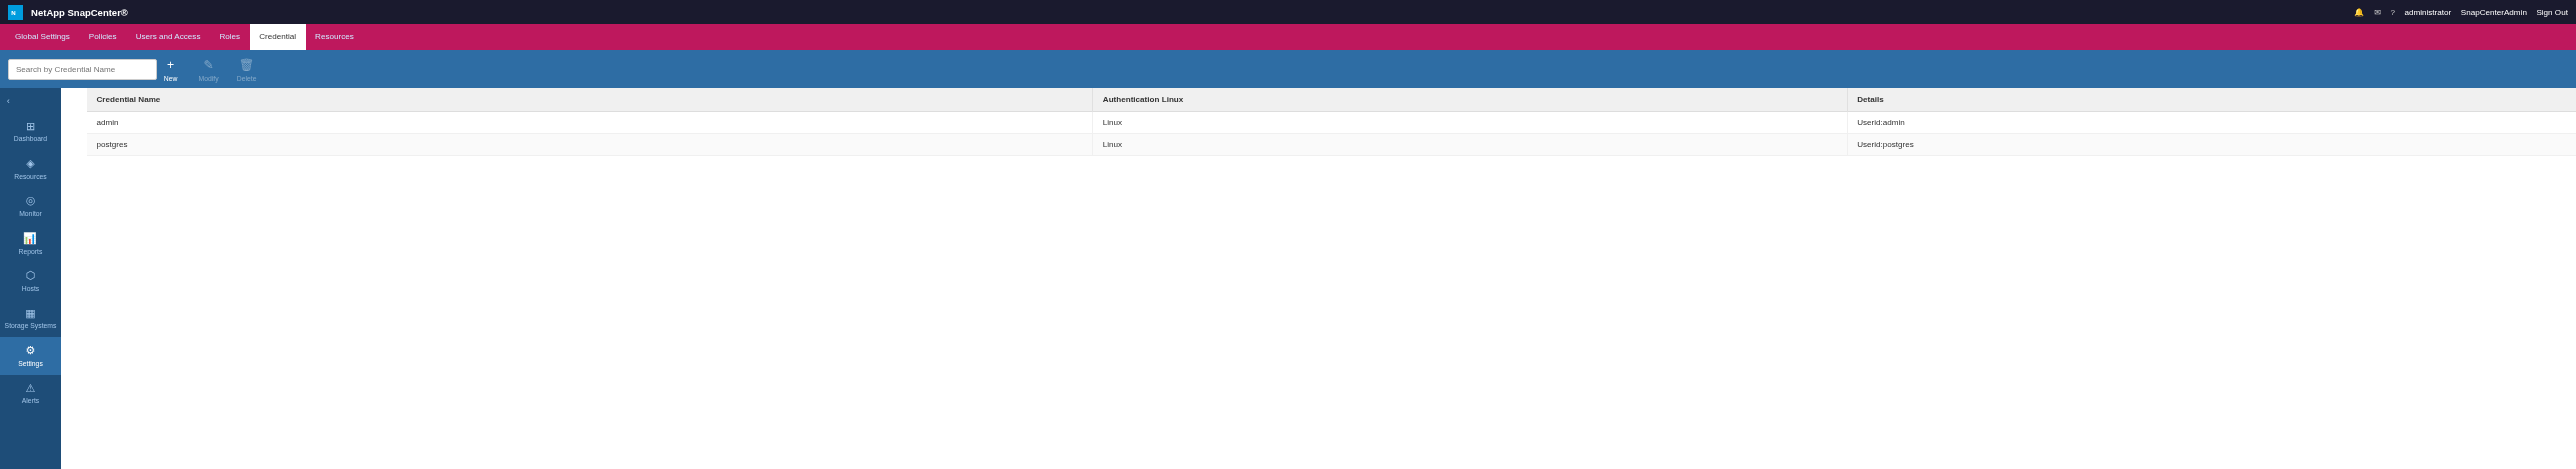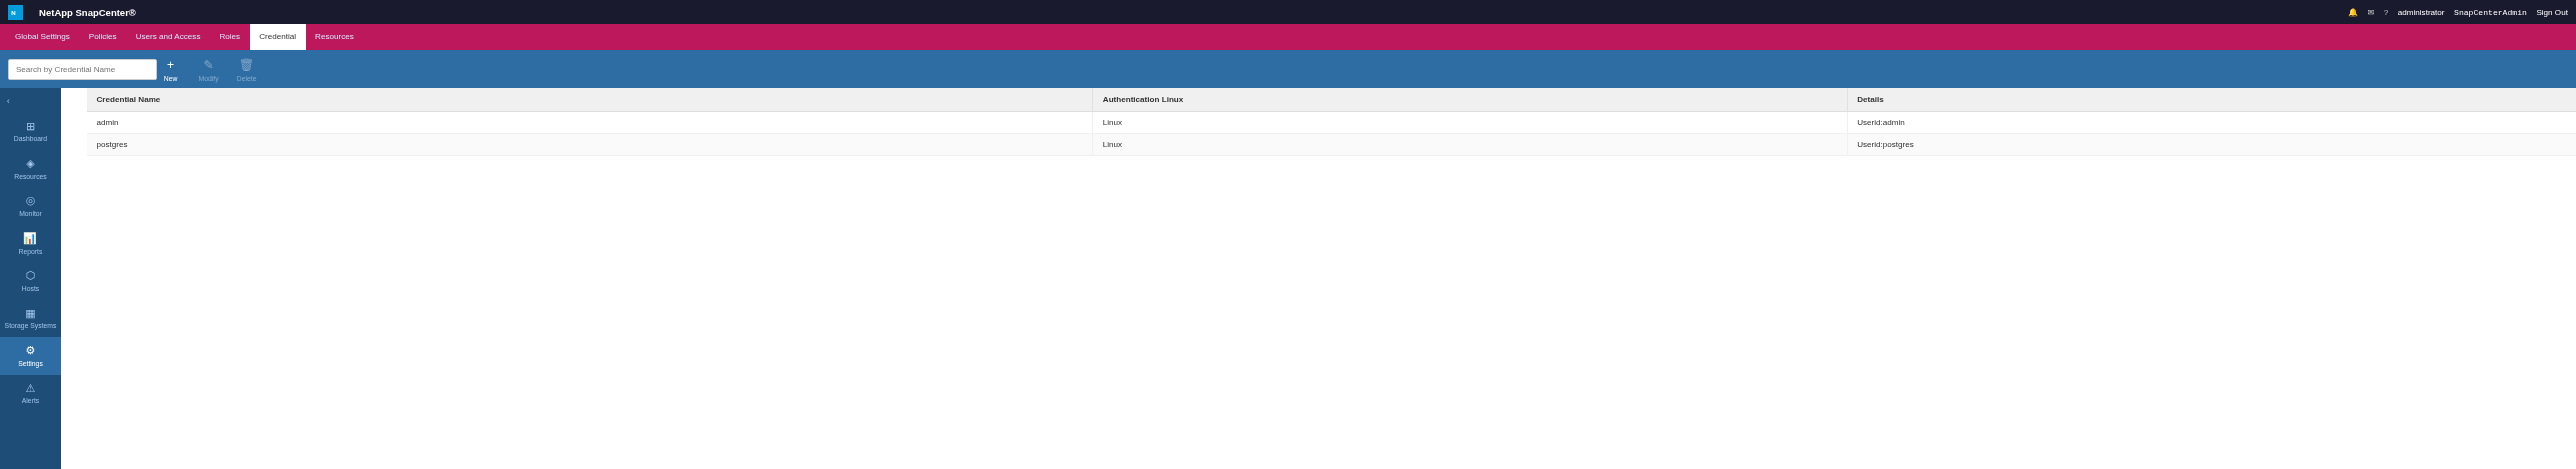--- a/index.html
+++ b/index.html
@@ -11,21 +11,21 @@
       height: 24.4px;
       display: flex;
       align-items: center;
       justify-content: space-between;
       padding: 0 8.1px;
       color: #fff;
     }
     .top-navbar-left {
       display: flex;
       align-items: center;
-      gap: 16px;
+      gap: 8px;
     }
     .top-navbar-logo {
       display: flex;
       align-items: center;
       gap: 4.1px;
       font-size: 9.5px;
       font-weight: bold;
       color: #fff;
     }
     .netapp-logo {
@@ -236,21 +236,21 @@
         <text x="2" y="13" font-size="9" font-weight="bold" fill="white">N</text>
       </svg>
     </div>
     <span class="top-navbar-logo">NetApp SnapCenter®</span>
   </div>
   <div class="top-navbar-right">
     <span title="Notifications">🔔</span>
     <span title="Messages">✉</span>
     <span title="Help">?</span>
     <span style="color:#fff;">administrator</span>
-    <span style="color:#fff;font-family:Liberation Mono, monospace;">SnapCenterAdmin</span>
+    <span style="color:#fff;">SnapCenterAdmin</span>
     <span style="color:#fff;text-align:right;">Sign Out</span>
   </div>
 </div>
 
 <div class="sub-nav">
   <div class="sub-nav-item">Global Settings</div>
   <div class="sub-nav-item">Policies</div>
   <div class="sub-nav-item">Users and Access</div>
   <div class="sub-nav-item">Roles</div>
   <div class="sub-nav-item active">Credential</div>

